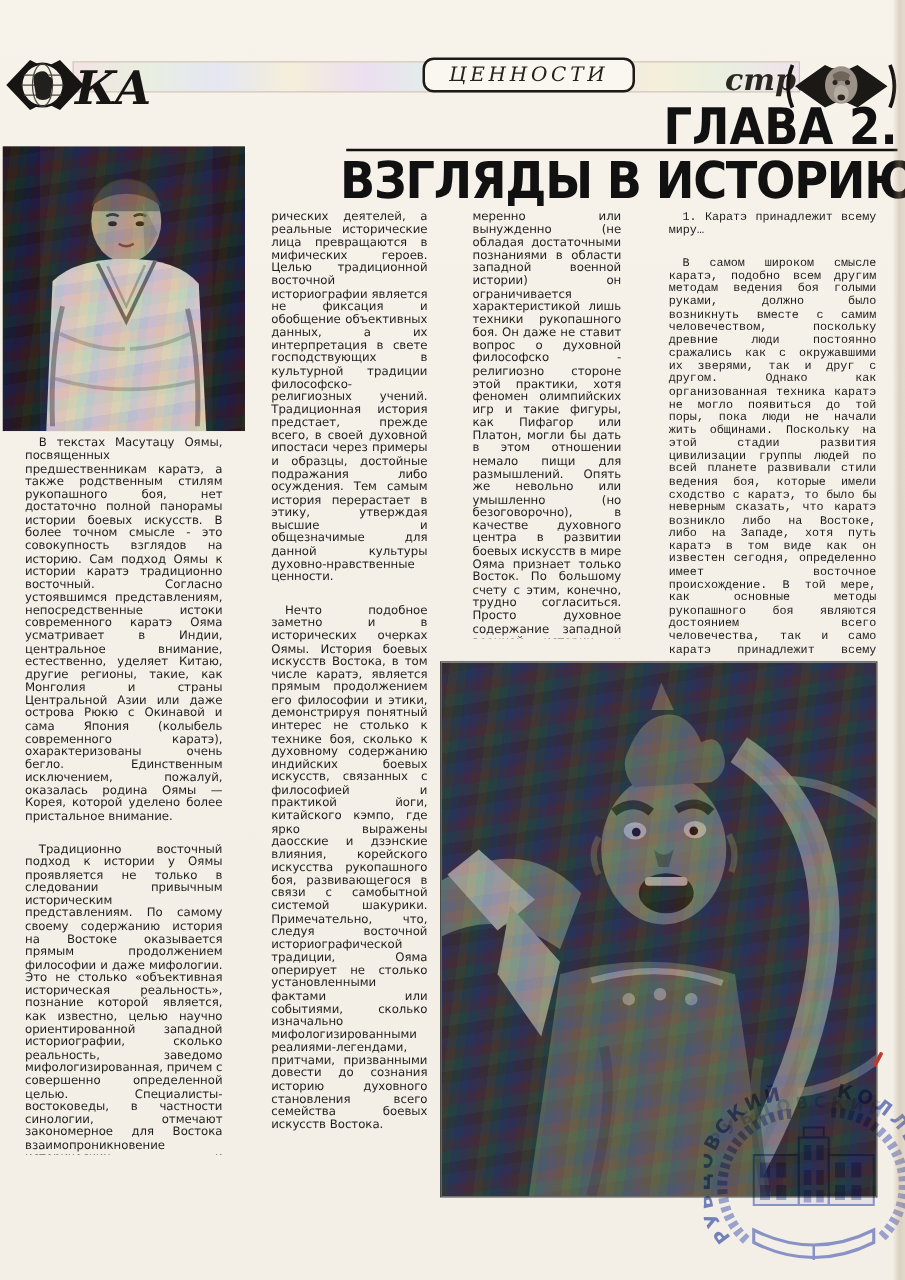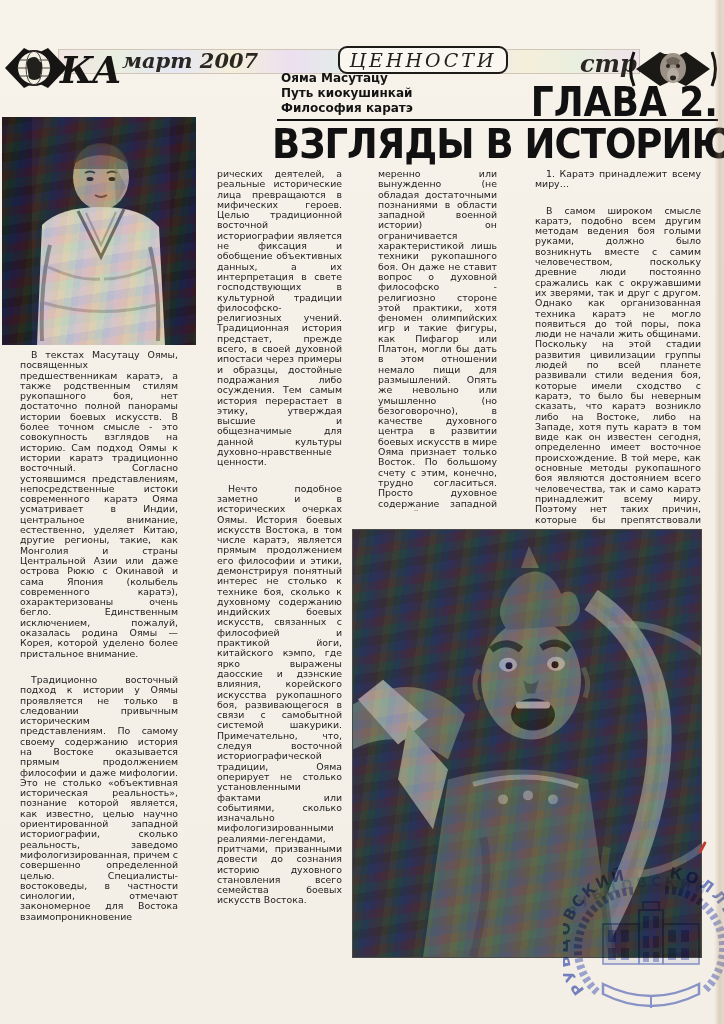--- a/index.html
+++ b/index.html
@@ -12,21 +12,21 @@
   
   .band{position:absolute;left:58px;top:49px;width:580px;height:23px;border:1px solid #cfc6b8;
         background:linear-gradient(90deg,#f2e3e3,#e9efe0,#e5e6f3,#f5efda,#ecdff0,#e2eee9,#f2e3e3,#e5e6f3,#f5efda,#e9efe0,#f0e2ec);}
   .logoL{position:absolute;left:4px;top:40px;display:flex;align-items:center;}
   .logoL .ka{font-family:"DejaVu Serif",serif;font-weight:bold;font-size:37px;line-height:40px;
         letter-spacing:-2px;font-style:italic;color:#171513;margin-left:-8px;}
   .dateL{position:absolute;left:122px;top:48px;font-family:"DejaVu Serif",serif;font-style:italic;
         font-weight:bold;font-size:21px;color:#2a2722;}
   .badge{position:absolute;left:338px;top:46px;width:166px;height:24px;border:2px solid #1d1b18;border-radius:9px;
         background:#faf7f0;text-align:center;font-family:"DejaVu Serif",serif;font-style:italic;
-        font-size:19px;line-height:24px;letter-spacing:3px;color:#24211d;}
+        font-size:16px;line-height:24px;letter-spacing:3px;color:#24211d;}
   .pageL{position:absolute;left:580px;top:49px;font-family:"DejaVu Serif",serif;font-style:italic;
         font-weight:bold;font-size:24px;color:#2a2722;}
   .emblemR{position:absolute;left:626px;top:42px;}
 
   
   .kicker{position:absolute;left:281px;top:71px;font-size:12px;font-weight:bold;line-height:15px;color:#141414;}
   .chapter{position:absolute;left:470px;top:79px;width:248px;text-align:right;font-weight:bold;
         font-size:36px;letter-spacing:0px;color:#111;transform:scaleY(1.12);transform-origin:top;white-space:nowrap;}
   .trule{position:absolute;left:277px;top:119px;width:441px;height:2px;background:#111;}
   .maintitle{position:absolute;left:272px;top:121px;width:450px;text-align:center;font-weight:bold;
@@ -44,21 +44,21 @@
            rgba(255,40,90,.07) 18px 27px, rgba(0,220,160,.07) 27px 36px);}
   .photo svg{display:block;width:100%;height:100%;}
 
   
   .col{position:absolute;text-align:justify;font-size:9.4px;line-height:10.3px;color:#1d1d1d;overflow:hidden;}
   .col p{margin:16px;text-indent:11px;}
   .col p.cont{text-indent:0;}
   .c1{left:4px;  top:334px;width:190px;height:590px;}
   .c2{left:201px;top:153px;width:157px;height:766px;}
   .c3{left:362px;top:153px;width:151px;height:358px;}
-  .c4{left:519px;top:153px;width:198px;height:372px;}
+  .c4{left:519px;top:153px;width:198px;height:372px;font-family:Liberation Mono, monospace;}
 
   
   .stamp{position:absolute;left:563px;top:858px;width:175px;height:166px;opacity:.85;mix-blend-mode:multiply;}
   .stamp svg{display:block;width:100%;height:100%;}
 
   .redmark{position:absolute;left:701px;top:841px;width:3px;height:13px;background:#bf3a2e;transform:rotate(28deg);border-radius:2px;}
 </style>
 </head>
 <body>
 
@@ -74,43 +74,37 @@
         <ellipse cx="30" cy="28" rx="8" ry="17" fill="none" stroke="#4a463f" stroke-width="1"></ellipse>
         <line x1="13" y1="28" x2="47" y2="28" stroke="#4a463f" stroke-width="1"></line>
         <line x1="15" y1="20" x2="45" y2="20" stroke="#4a463f" stroke-width="1"></line>
         <line x1="15" y1="36" x2="45" y2="36" stroke="#4a463f" stroke-width="1"></line>
         <path d="M26,18 q7,-3 9,3 q4,1 3,7 l-2,10 q-6,4 -11,0 l-2,-12 q-1,-6 3,-8z" fill="#22201c"></path>
       </svg>
     </span>
     <span class="ka">КА</span>
   </div>
 
-  <div class="dateL">март 2007</div>
   <div class="badge">ЦЕННОСТИ</div>
   <div class="pageL">стр. 7</div>
 
   <div class="emblemR">
     <svg width="94" height="54" viewBox="0 0 94 54">
       <path d="M8,10 q-7,17 0,34" fill="none" stroke="#15130f" stroke-width="3"></path>
       <path d="M86,10 q7,17 0,34" fill="none" stroke="#15130f" stroke-width="3"></path>
       <polygon points="10,27 34,10 47,16 60,10 84,27 60,44 47,38 34,44" fill="#1b1915"></polygon>
       <ellipse cx="47" cy="26" rx="13" ry="15" fill="#9c9186"></ellipse>
       <path d="M40,18 q7,-6 14,0 l-2,6 q-5,-3 -10,0z" fill="#6e645a"></path>
       <ellipse cx="47" cy="33" rx="6" ry="7" fill="#b5aca1"></ellipse>
       <circle cx="42" cy="24" r="2" fill="#2a251f"></circle>
       <circle cx="52" cy="24" r="2" fill="#2a251f"></circle>
       <ellipse cx="47" cy="36" rx="3" ry="2.4" fill="#2a251f"></ellipse>
     </svg>
   </div>
 
-  <div class="kicker">
-    <div>Ояма Масутацу</div>
-    <div>Путь киокушинкай</div>
-    <div>Философия каратэ</div>
-  </div>
 
   <div class="chapter">ГЛАВА 2.</div>
   <div class="trule"></div>
   <div class="maintitle">ВЗГЛЯДЫ В ИСТОРИЮ</div>
 
   <div class="photo oyama moire">
     <svg viewBox="0 0 194 228" preserveAspectRatio="none">
       <rect x="0" y="0" width="194" height="228" fill="#17171d"></rect>
       <rect x="0" y="0" width="194" height="228" fill="#2a2430" opacity=".5"></rect>
       <ellipse cx="99" cy="60" rx="28" ry="33" fill="#b4a189"></ellipse>

